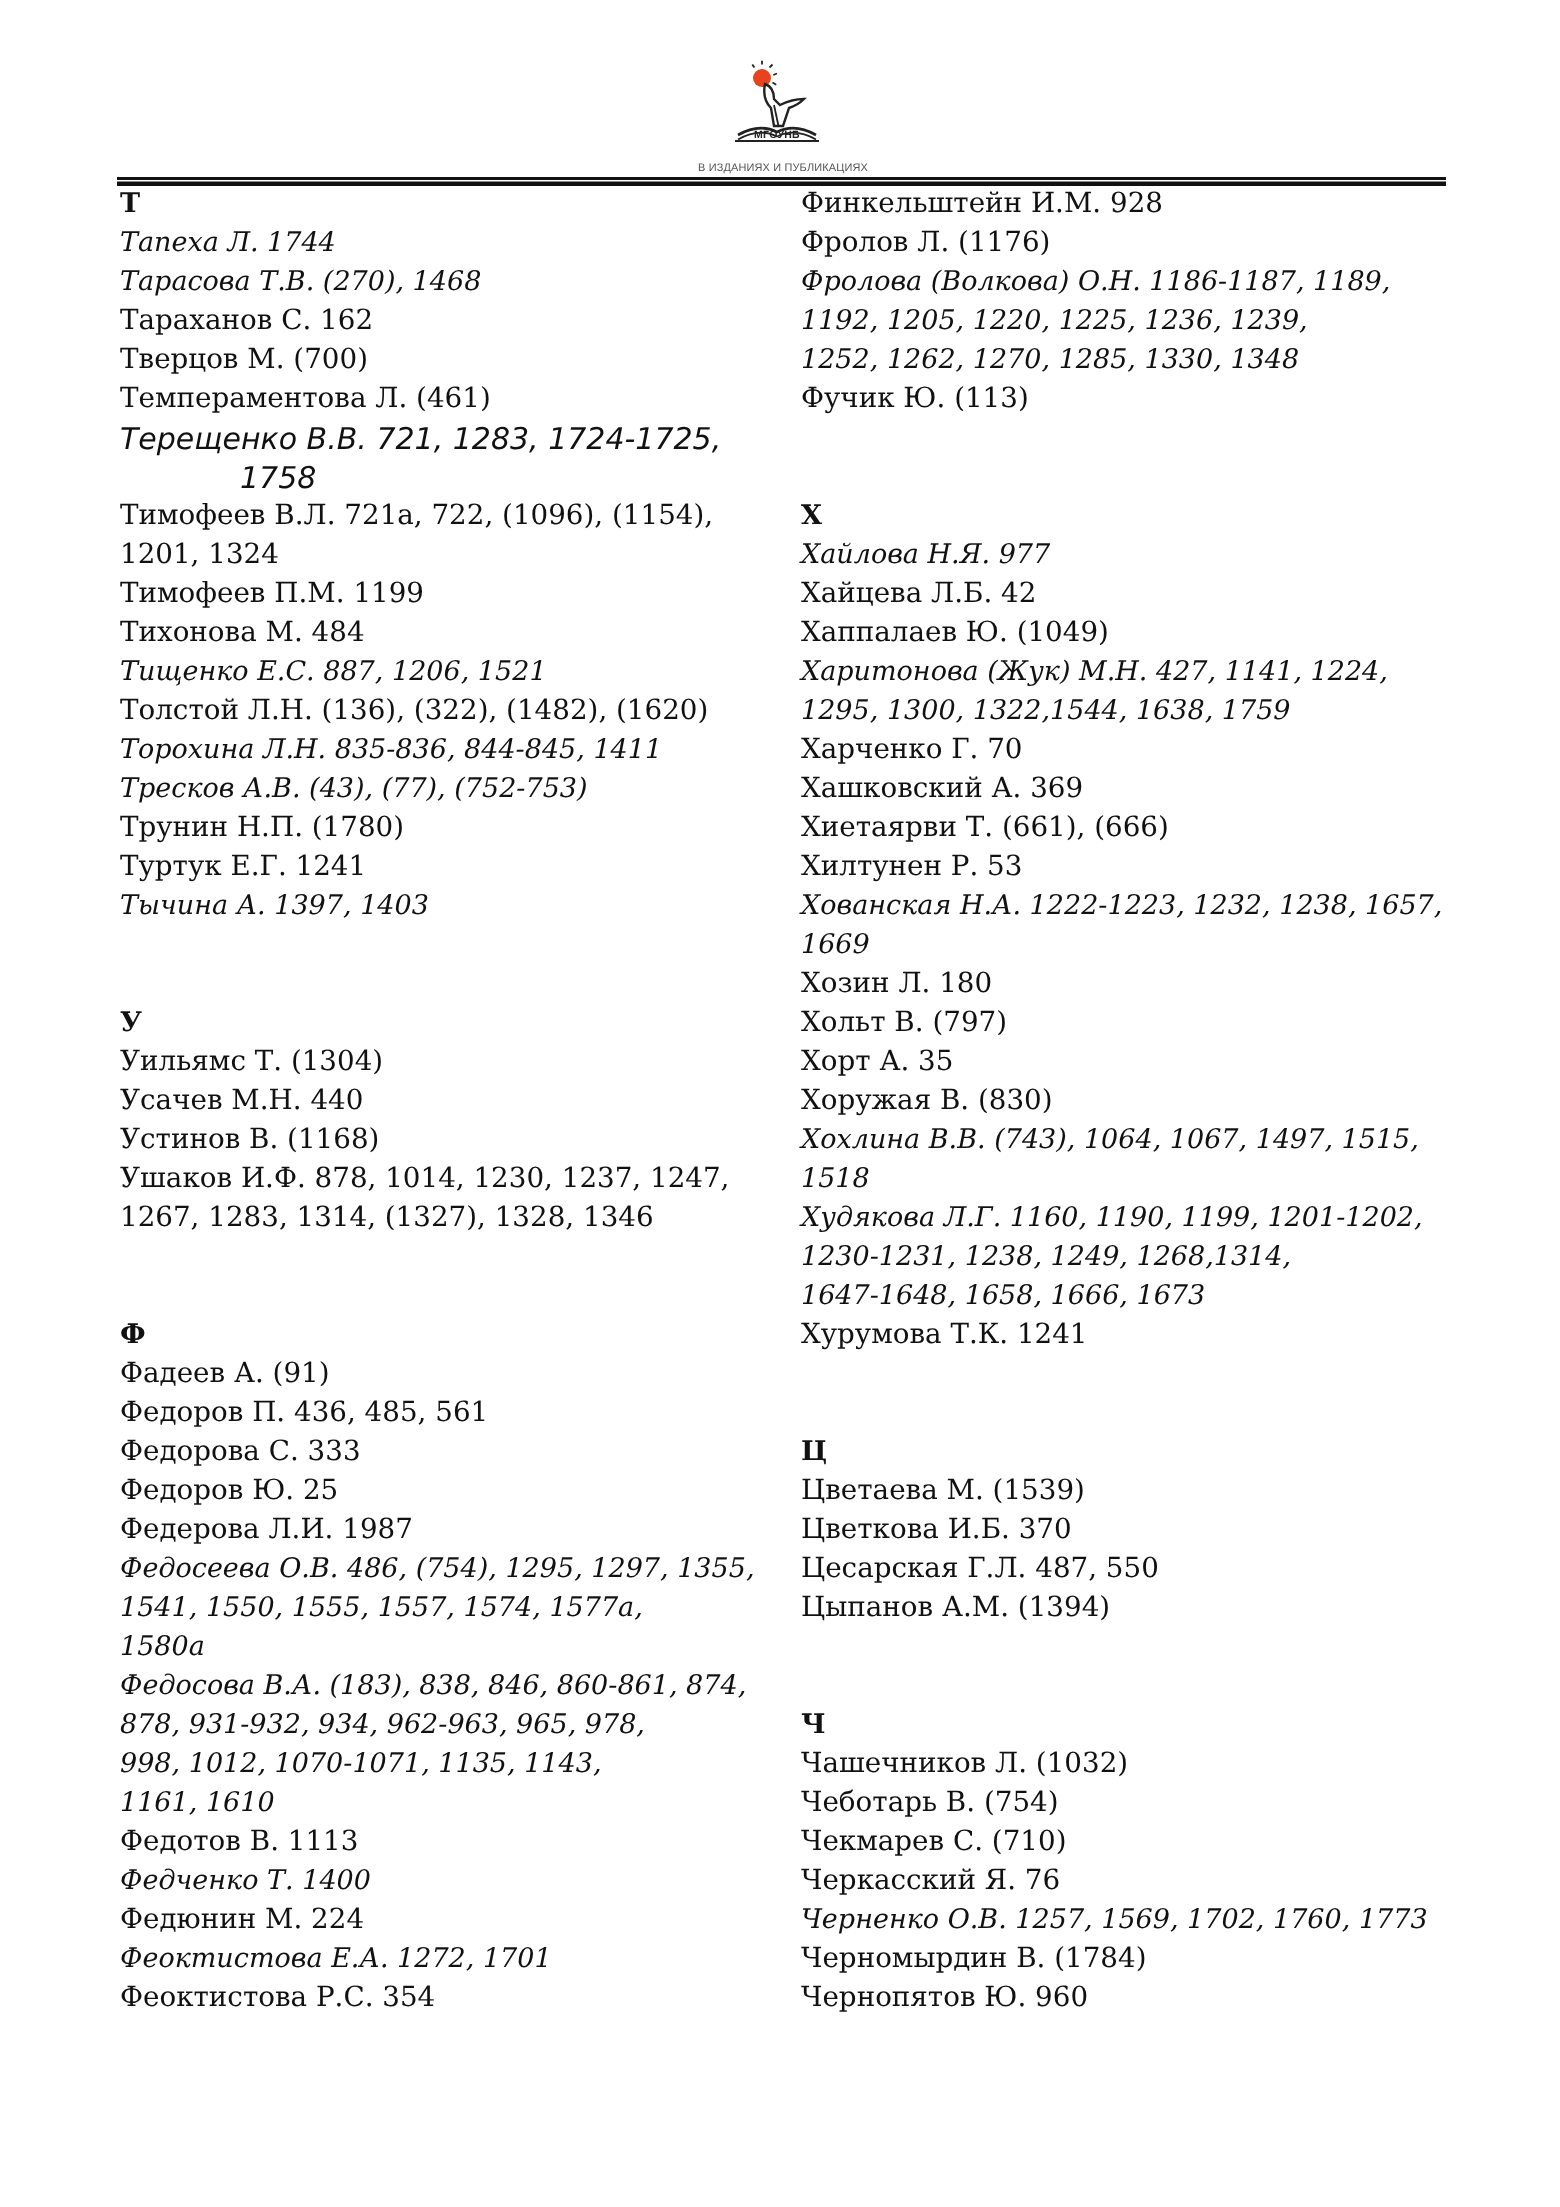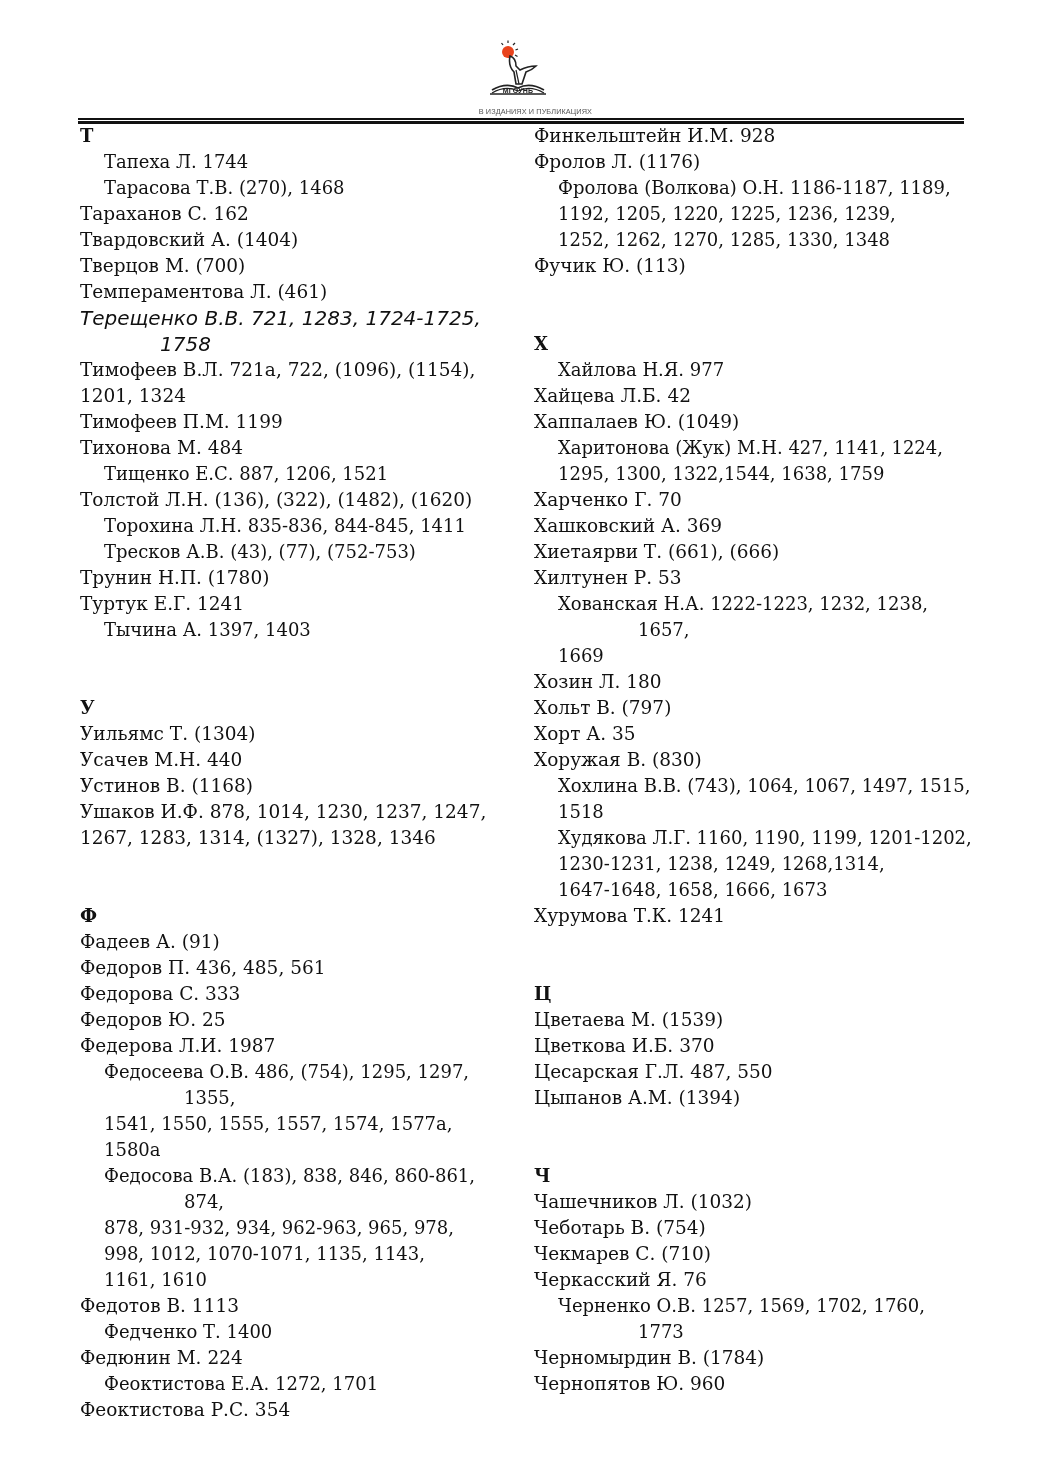--- a/index.html
+++ b/index.html
@@ -13,21 +13,21 @@
   }
   .logo {
     position: absolute; left: 486px; top: 40px; width: 64px; height: 62px;
   }
   .logo-text {
     position: absolute; left: 486px; top: 87px; width: 64px; text-align: center;
     font-family: "Liberation Sans", sans-serif; font-weight: bold; font-size: 7px;
     letter-spacing: 0.2px; color: #222;
   }
   .tagline {
-    position: absolute; left: 452px; top: 107px; width: 140px; text-align: right;
+    position: absolute; left: 452px; top: 107px; width: 140px; text-align: center;
     font-family: "Liberation Sans", sans-serif; font-size: 7.3px; color: #555;
     letter-spacing: 0.1px; white-space: nowrap;
   }
   .rule {
     position: absolute; left: 78px; top: 118px; width: 886px; height: 7px;
   }
   .rule .thin { position: absolute; left: 0; top: 0; width: 100%; height: 1.5px; background: #111; }
   .rule .thick { position: absolute; left: 0; top: 3px; width: 100%; height: 3px; background: #111; }
 
   .col { position: absolute; top: 123px; }
@@ -36,21 +36,21 @@
 
   .section { margin: 0; }
   .letter {
     font-weight: bold; font-size: 18px; line-height: 26px; height: 26px;
   }
   .entry {
     font-size: 18.5px; line-height: 26px;
     padding-left: 80px; text-indent: -80px;
     white-space: normal;
   }
-  .entry.italic { font-size: 18px; margin-left: 24px; }
+  .entry.italic { font-style: italic; font-size: 18px; }
   .entry.sans-italic { font-style: italic; font-family: "DejaVu Sans", "Liberation Sans", sans-serif; font-size: 20px; }
   .entry .line { display: block; }
   .gap { height: 52px; }
 </style>
 </head>
 <body>
 
 <div class="header">
   <svg class="logo" viewBox="0 0 64 62">
 
@@ -84,23 +84,20 @@
       <div class="entry italic">
         <span class="line">Тапеха Л. 1744</span>
       </div>
       <div class="entry italic">
         <span class="line">Тарасова Т.В. (270), 1468</span>
       </div>
       <div class="entry">
         <span class="line">Тараханов С. 162</span>
       </div>
       <div class="entry">
-        <span class="line">Твардовский А. (1404)</span>
-      </div>
-      <div class="entry">
         <span class="line">Тверцов М. (700)</span>
       </div>
       <div class="entry">
         <span class="line">Темпераментова Л. (461)</span>
       </div>
       <div class="entry sans-italic">
         <span class="line">Терещенко В.В. 721, 1283, 1724-1725, 1758</span>
       </div>
       <div class="entry">
         <span class="line">Тимофеев В.Л. 721а, 722, (1096), (1154),</span>

